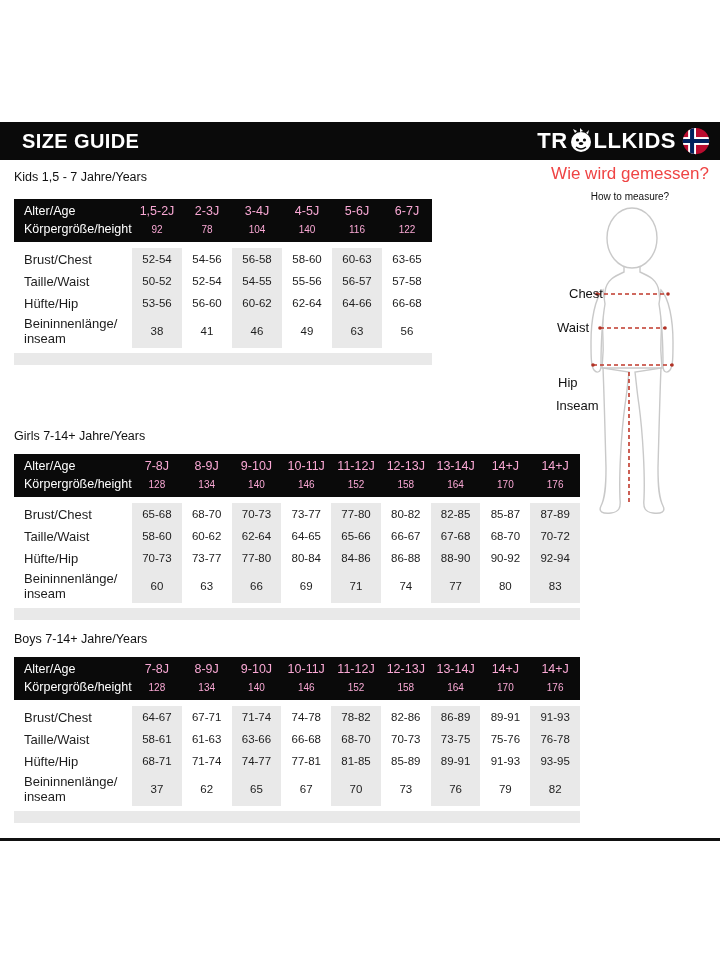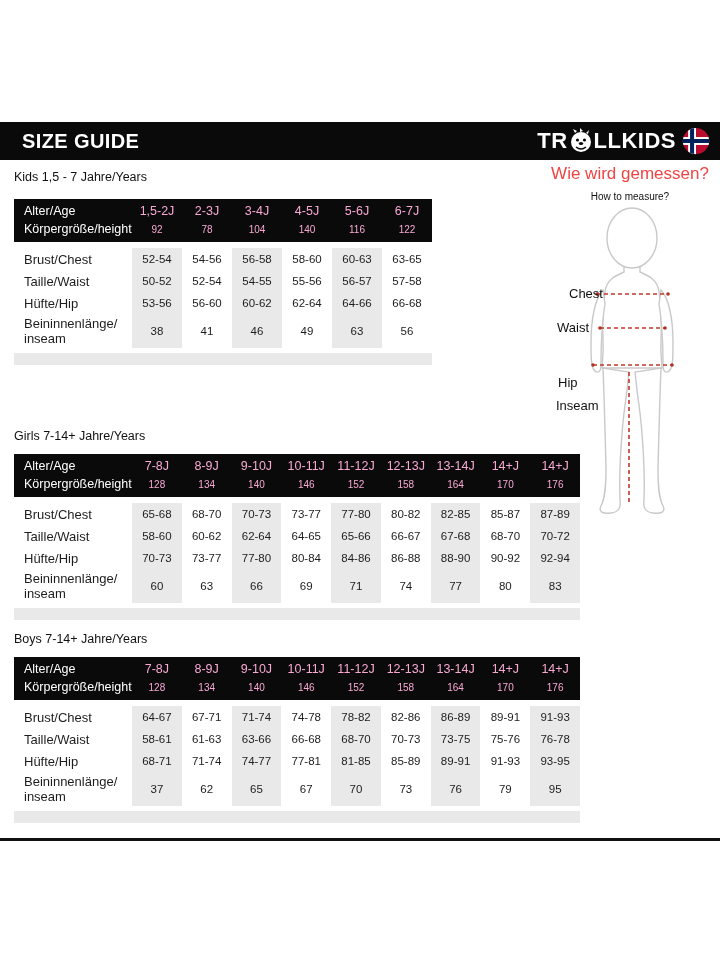--- a/index.html
+++ b/index.html
@@ -332,21 +332,21 @@
         <div class="trow brow tall">
           <div class="tlabel">Beininnenlänge/<div class="l2">inseam</div></div>
           <div class="tcell bcell alt">37</div>
           <div class="tcell bcell">62</div>
           <div class="tcell bcell alt">65</div>
           <div class="tcell bcell">67</div>
           <div class="tcell bcell alt">70</div>
           <div class="tcell bcell">73</div>
           <div class="tcell bcell alt">76</div>
           <div class="tcell bcell">79</div>
-          <div class="tcell bcell alt">95</div>
+          <div class="tcell bcell alt">82</div>
         </div>
       </div>
       <div class="tfoot"></div>
     </div>
 
   <div class="measure-title-de">Wie wird gemessen?</div>
   <div class="measure-title-en">How to measure?</div>
 
   <div class="figure-wrap">
     <svg width="175" height="320" viewBox="0 0 175 320">

